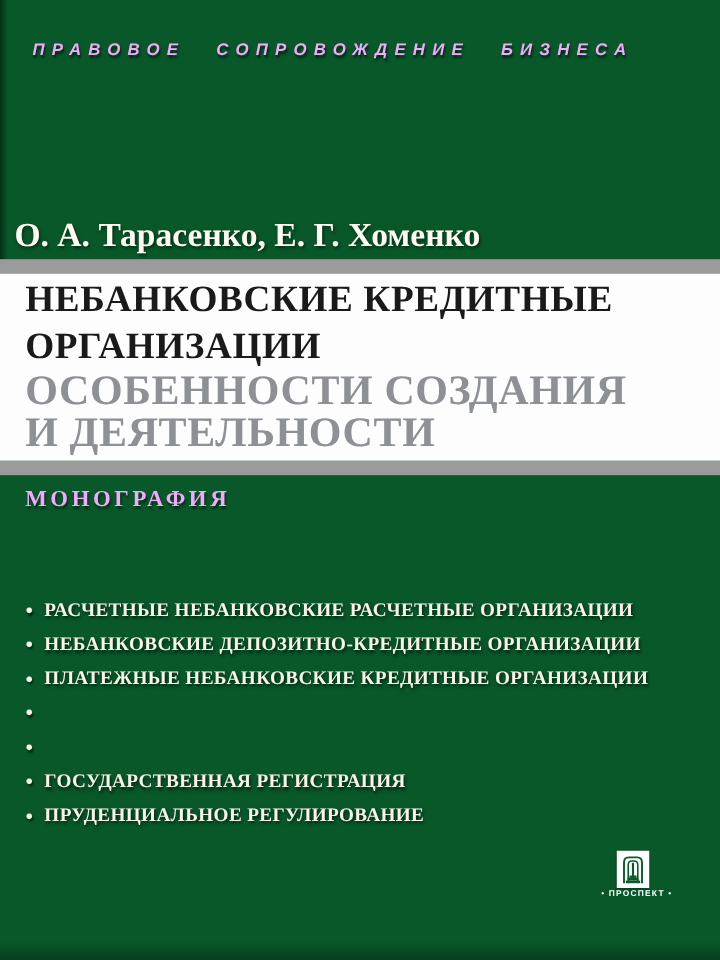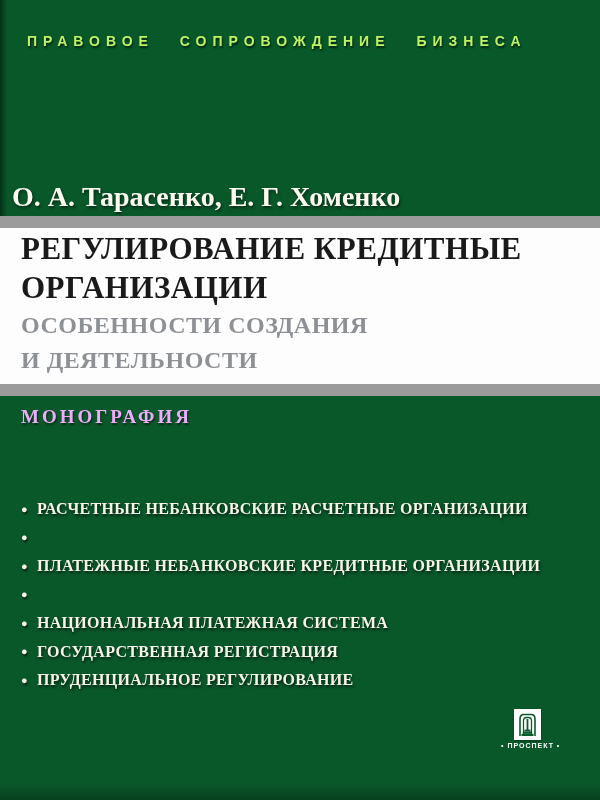--- a/index.html
+++ b/index.html
@@ -13,43 +13,44 @@
     background:linear-gradient(to right, rgba(0,0,0,.45), rgba(0,0,0,0));
   }
   .bottom-vignette{
     position:absolute;bottom:0;left:0;width:600px;height:16px;
     background:linear-gradient(to bottom, rgba(0,0,0,0), rgba(0,0,0,.28));
   }
   .series{
     position:absolute;top:33px;left:27px;width:560px;
     font-family:"Liberation Sans", sans-serif;font-weight:bold;
     font-size:14px;letter-spacing:6px;word-spacing:16px;
-    color:#bef264;text-shadow:1px 2px 2px rgba(0,0,0,.6);
+    color:#f0abfc;text-shadow:1px 2px 2px rgba(0,0,0,.6);
     white-space:nowrap;
+    font-style:italic;
   }
   .authors{
     position:absolute;top:181px;left:12px;
     font-size:28px;font-weight:bold;color:#fdfbf2;
     text-shadow:1px 2px 3px rgba(0,0,0,.55);white-space:nowrap;
   }
   .band{position:absolute;left:0;width:600px;height:12px;background:#9b9b9b;}
   .band.top{top:216px;}
   .band.bottom{top:384px;}
   .white-panel{
     position:absolute;top:228px;left:0;width:600px;height:156px;
     background:#fdfdfd;
   }
   .title{
     position:absolute;top:229px;left:21px;
     font-size:31px;line-height:39px;font-weight:bold;
     letter-spacing:.5px;color:#1a1a1a;
   }
   .subtitle{
     position:absolute;top:308px;left:21px;
-    font-size:24px;line-height:35px;font-weight:bold;
+    font-size:35px;line-height:35px;font-weight:bold;
     letter-spacing:.5px;color:#8d9094;
   }
   .monograph{
     position:absolute;top:406px;left:21px;
     font-size:19px;font-weight:bold;letter-spacing:3px;
     color:#f0abfc;text-shadow:1px 2px 2px rgba(0,0,0,.5);
   }
   .topics{position:absolute;top:495px;left:21px;width:560px;}
   .topic{
     height:28.5px;display:flex;align-items:center;
@@ -82,51 +83,51 @@
 
   <div class="series">ПРАВОВОЕ СОПРОВОЖДЕНИЕ БИЗНЕСА</div>
 
   <div class="authors">О. А. Тарасенко, Е. Г. Хоменко</div>
 
   <div class="band top"></div>
 
   <div class="white-panel"></div>
 
   <div class="title">
-    <div>РЕГУЛИРОВАНИЕ КРЕДИТНЫЕ</div>
+    <div>НЕБАНКОВСКИЕ КРЕДИТНЫЕ</div>
     <div>ОРГАНИЗАЦИИ</div>
   </div>
 
   <div class="subtitle">
     <div>ОСОБЕННОСТИ СОЗДАНИЯ</div>
     <div>И ДЕЯТЕЛЬНОСТИ</div>
   </div>
 
   <div class="band bottom"></div>
 
   <div class="monograph">МОНОГРАФИЯ</div>
 
   <div class="topics">
     <div class="topic">
       <span class="bullet">●</span>
       <span>РАСЧЕТНЫЕ НЕБАНКОВСКИЕ РАСЧЕТНЫЕ ОРГАНИЗАЦИИ</span>
     </div>
     <div class="topic">
       <span class="bullet">●</span>
+      <span>НЕБАНКОВСКИЕ ДЕПОЗИТНО-КРЕДИТНЫЕ ОРГАНИЗАЦИИ</span>
     </div>
     <div class="topic">
       <span class="bullet">●</span>
       <span>ПЛАТЕЖНЫЕ НЕБАНКОВСКИЕ КРЕДИТНЫЕ ОРГАНИЗАЦИИ</span>
     </div>
     <div class="topic">
       <span class="bullet">●</span>
     </div>
     <div class="topic">
       <span class="bullet">●</span>
-      <span>НАЦИОНАЛЬНАЯ ПЛАТЕЖНАЯ СИСТЕМА</span>
     </div>
     <div class="topic">
       <span class="bullet">●</span>
       <span>ГОСУДАРСТВЕННАЯ РЕГИСТРАЦИЯ</span>
     </div>
     <div class="topic">
       <span class="bullet">●</span>
       <span>ПРУДЕНЦИАЛЬНОЕ РЕГУЛИРОВАНИЕ</span>
     </div>
   </div>

